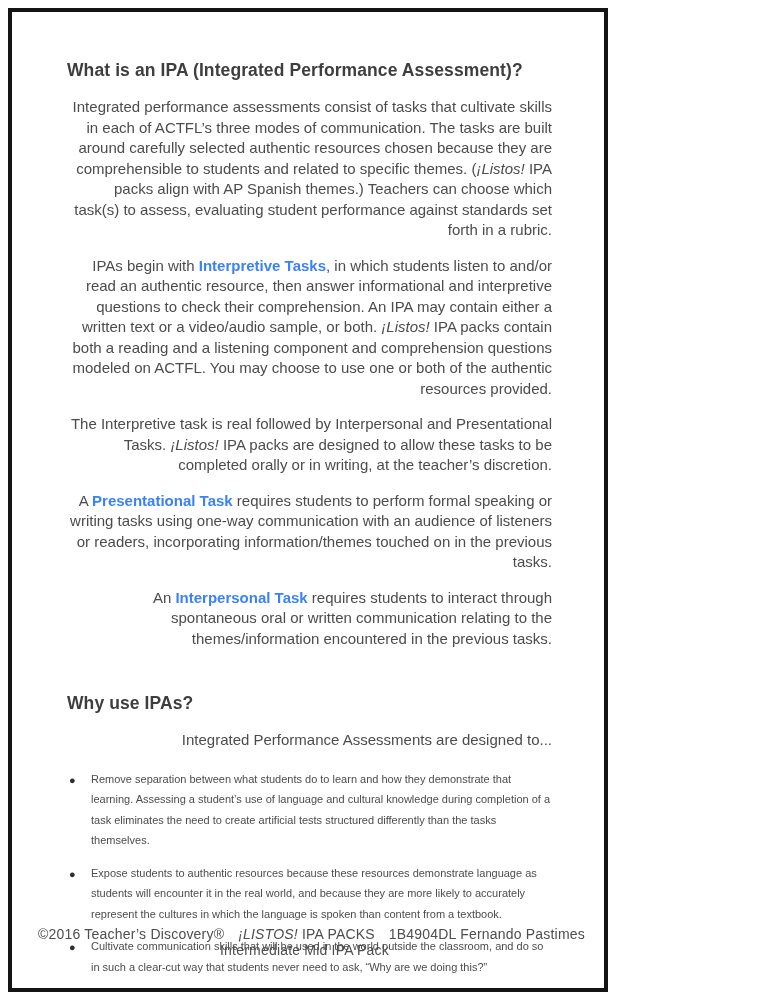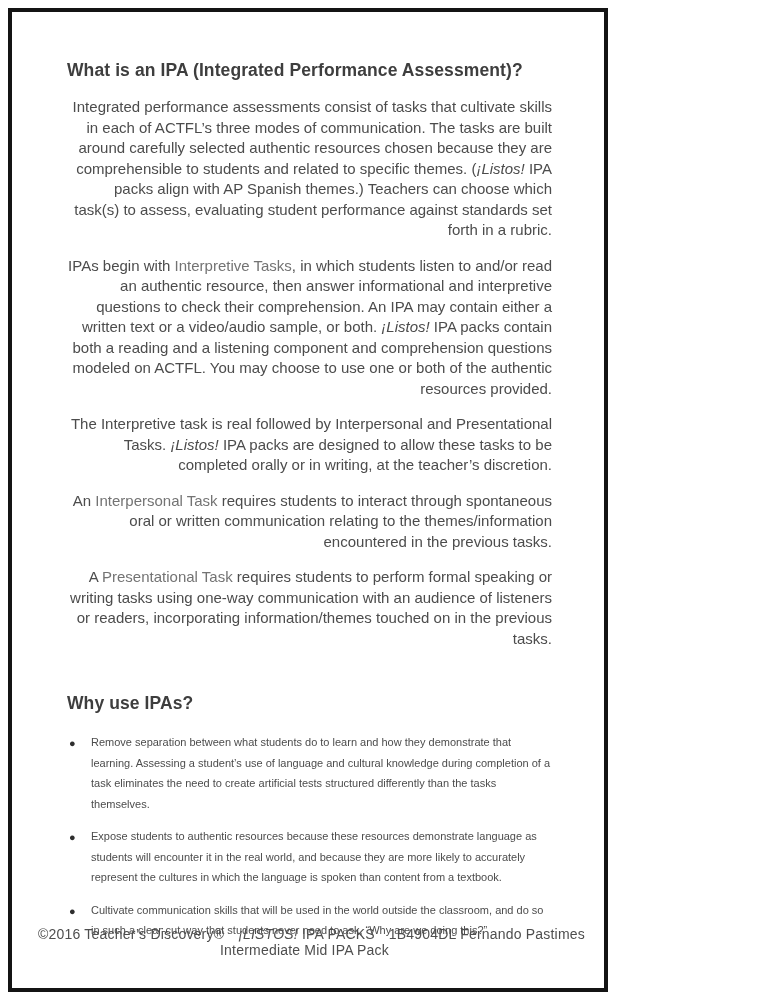--- a/index.html
+++ b/index.html
@@ -45,22 +45,22 @@
     margin-top: 44px;
   }
   p.doc-par {
     font-size: 15px;
     line-height: 20.5px;
     margin: 0 0 15px 0;
     color: #4c4c4c;
     text-align: right;
   }
   p.doc-par .b {
-    font-weight: 400;
-    color: #737373;
+    font-weight: 700;
+    color: #3b82f6;
     font-style: normal;
   }
   p.doc-par .i, .i {
     font-style: italic;
   }
   ul.doc-bullets {
     margin: 18px 0 0 0;
     padding: 0 0 0 24px;
     list-style: none;
   }
@@ -101,26 +101,27 @@
     <div class="content">
 
       <h1 class="doc-heading">What is an IPA (Integrated Performance Assessment)?</h1>
 
       <p class="doc-par"><span>Integrated performance assessments consist of tasks that cultivate skills in each of ACTFL’s three modes of communication. The tasks are built around carefully selected authentic resources chosen because they are comprehensible to students and related to specific themes. (</span><span class="i">¡Listos!</span><span> IPA packs align with AP Spanish themes.) Teachers can choose which task(s) to assess, evaluating student performance against standards set forth in a rubric.</span></p>
 
       <p class="doc-par"><span>IPAs begin with </span><span class="b">Interpretive Tasks</span><span>, in which students listen to and/or read an authentic resource, then answer informational and interpretive questions to check their comprehension. An IPA may contain either a written text or a video/audio sample, or both. </span><span class="i">¡Listos!</span><span> IPA packs contain both a reading and a listening component and comprehension questions modeled on ACTFL. You may choose to use one or both of the authentic resources provided.</span></p>
 
       <p class="doc-par"><span>The Interpretive task is real followed by Interpersonal and Presentational Tasks. </span><span class="i">¡Listos!</span><span> IPA packs are designed to allow these tasks to be completed orally or in writing, at the teacher’s discretion.</span></p>
 
+      <p class="doc-par"><span>A </span><span class="b">Presentational Task</span><span> requires students to perform formal speaking or writing tasks using one-way communication with an audience of listeners or readers, incorporating information/themes touched on in the previous tasks.</span></p>
+
       <p class="doc-par"><span>An </span><span class="b">Interpersonal Task</span><span> requires students to interact through spontaneous oral or written communication relating to the themes/information encountered in the previous tasks.</span></p>
-
-      <p class="doc-par"><span>A </span><span class="b">Presentational Task</span><span> requires students to perform formal speaking or writing tasks using one-way communication with an audience of listeners or readers, incorporating information/themes touched on in the previous tasks.</span></p>
 
       <h1 class="doc-heading second">Why use IPAs?</h1>
 
+      <p class="doc-par">Integrated Performance Assessments are designed to...</p>
 
       <ul class="doc-bullets">
         <li>Remove separation between what students do to learn and how they demonstrate that learning. Assessing a student’s use of language and cultural knowledge during completion of a task eliminates the need to create artificial tests structured differently than the tasks themselves.</li>
         <li>Expose students to authentic resources because these resources demonstrate language as students will encounter it in the real world, and because they are more likely to accurately represent the cultures in which the language is spoken than content from a textbook.</li>
         <li>Cultivate communication skills that will be used in the world outside the classroom, and do so in such a clear-cut way that students never need to ask, “Why are we doing this?”</li>
       </ul>
 
     </div>
 
     <div class="footer"><span class="seg">©2016 Teacher’s Discovery®</span><span class="seg"><span class="i">¡LISTOS!</span><span> IPA PACKS</span></span><span class="seg">1B4904DL Fernando Pastimes Intermediate Mid IPA Pack</span></div>

